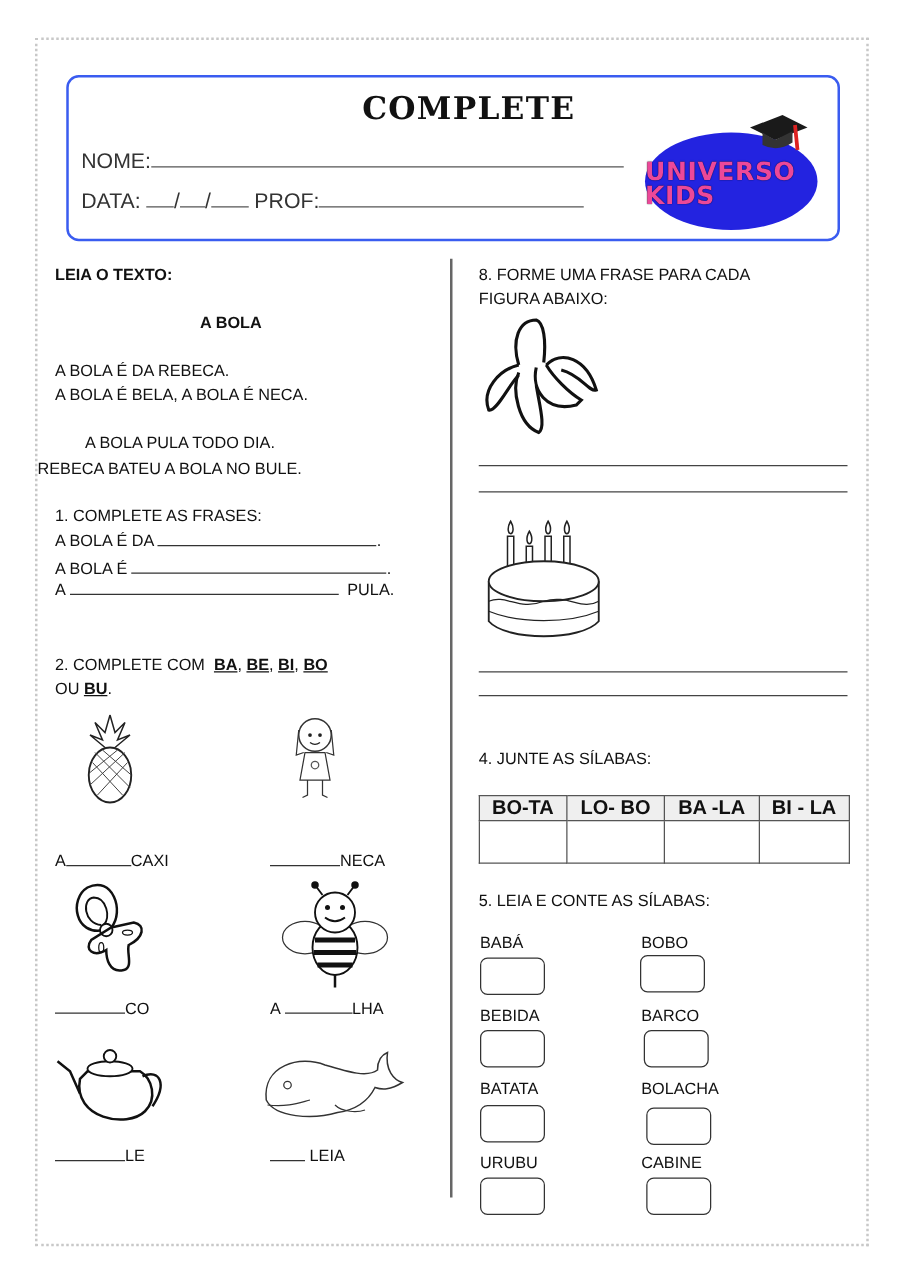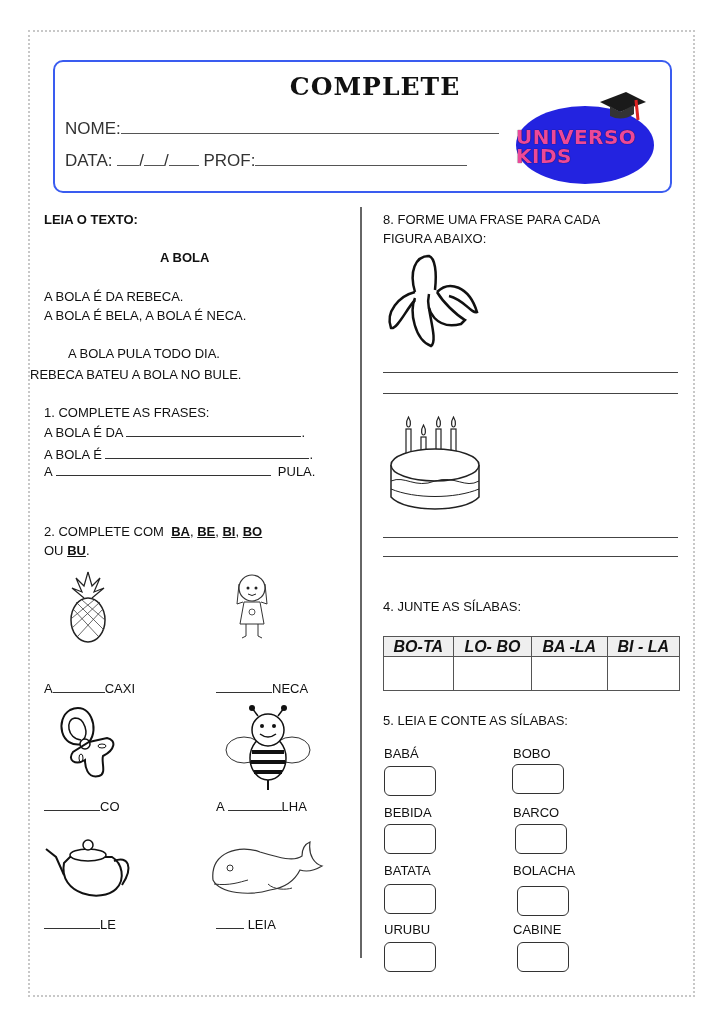--- a/index.html
+++ b/index.html
@@ -22,21 +22,21 @@
                letter-spacing:0.5px; text-shadow:0 0 1px #000; }
   .cap { position:absolute; left:80px; top:-4px; width:52px; height:40px; }
   .divider { position:absolute; left:360px; top:207px; width:2px; height:751px; background:#666; }
   .t { position:absolute; font-size:13px; line-height:19px; white-space:pre; }
   .b { font-weight:bold; }
   .u { text-decoration:underline; font-weight:bold; }
   .blank { display:inline-block; border-bottom:1px solid #333; }
   .wline { position:absolute; left:383px; width:295px; border-top:1px solid #444; }
   .pic { position:absolute; }
   table.syl { position:absolute; left:383px; top:636px; width:297px; border-collapse:collapse; }
-  table.syl th, table.syl td { border:1px solid #555; text-align:center;font-style:italic; }
+  table.syl th, table.syl td { border:1px solid #555; text-align:center; }
   table.syl th { background:#efefef; font-size:16px; height:19px; padding:0; }
   table.syl td { height:31px; }
   .box { position:absolute; width:52px; height:30px; border:1.5px solid #333; border-radius:6px; box-sizing:border-box; }
 </style>
 </head>
 <body>
 
 <div class="page-border"></div>
 
 <div class="header-box">

